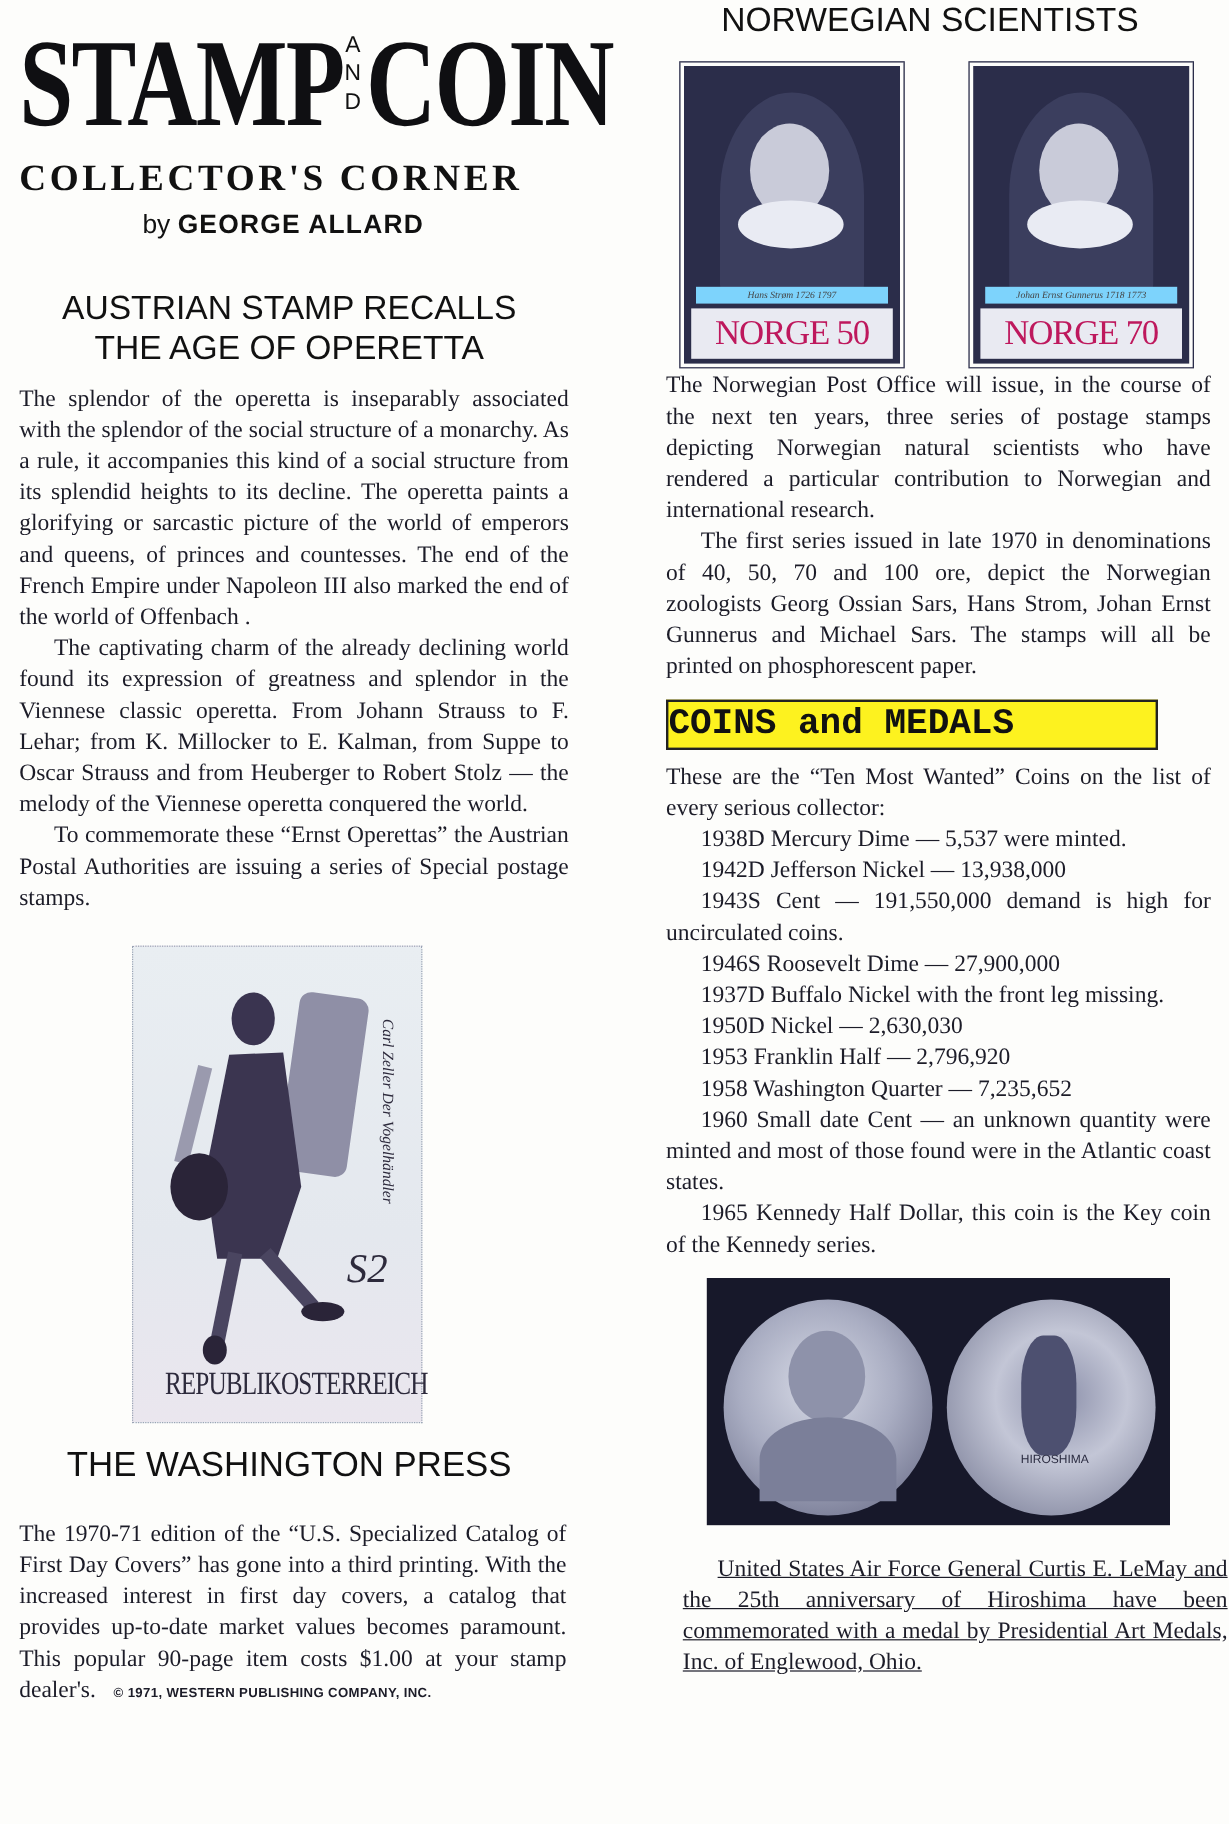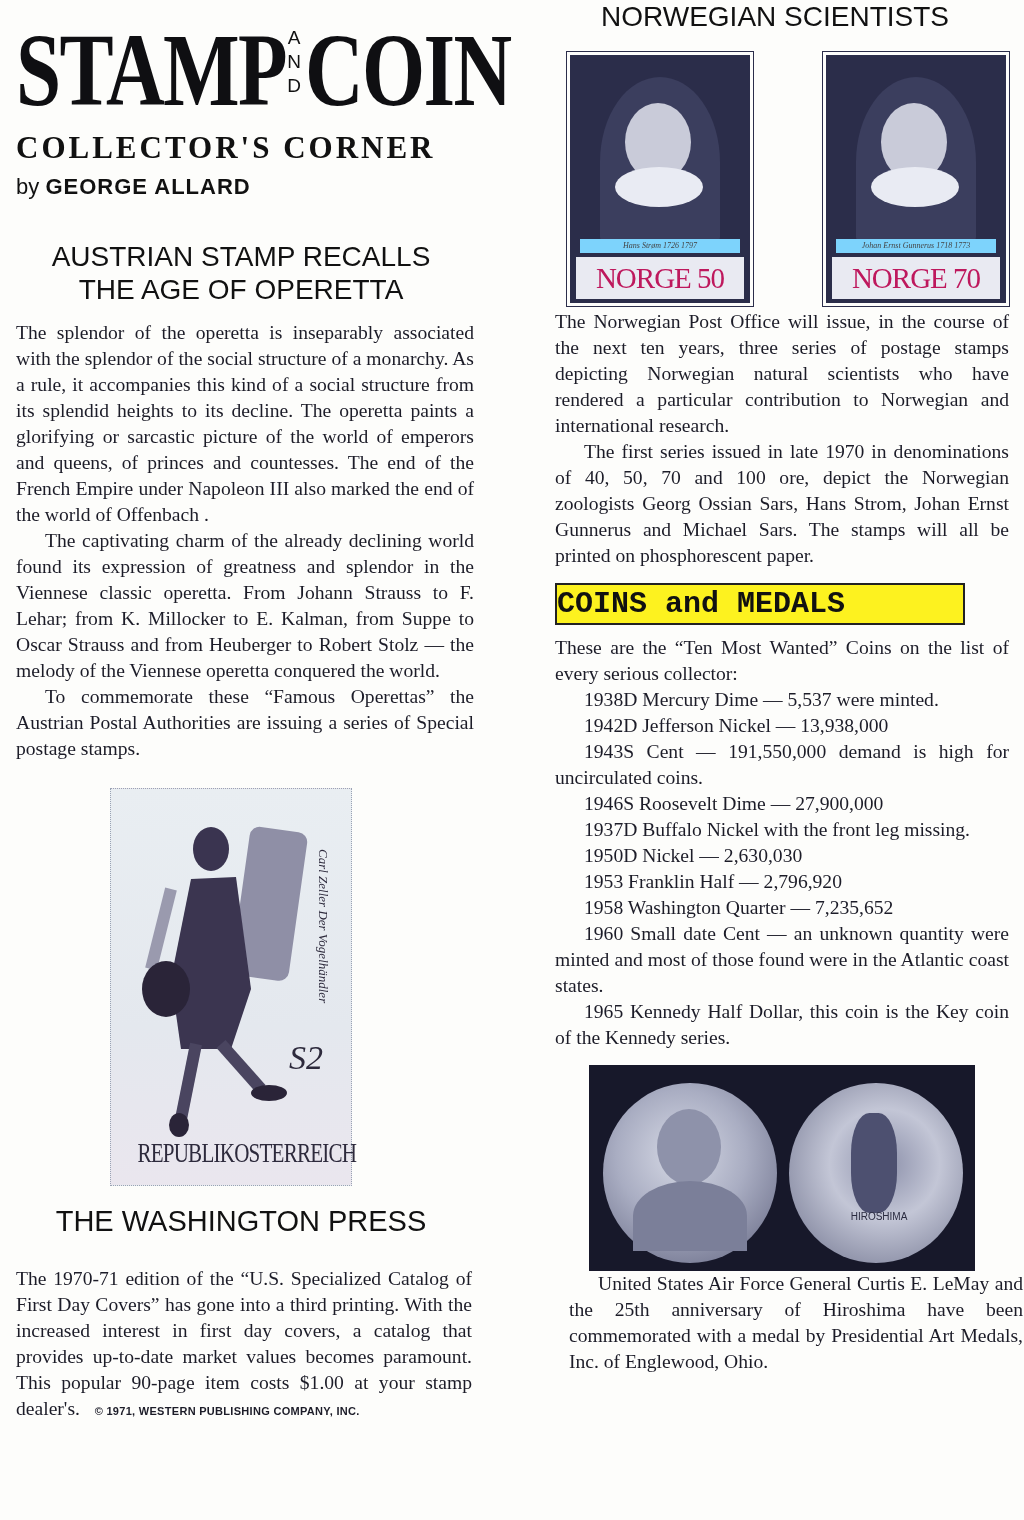--- a/index.html
+++ b/index.html
@@ -24,21 +24,21 @@
     position: absolute; left: 271px; top: 12px; width: 14px;
     font-family: "Liberation Sans", sans-serif; font-size: 19px; line-height: 24px;
     text-align: center; color: #111;
   }
   .mast-and span { display: block; }
   .subtitle {
     font-family: "Liberation Serif", serif; font-weight: bold; font-size: 31px;
     letter-spacing: 3px; margin-top: 4px; text-align: left; padding-left: 0px; color: #111;
   }
   .byline {
-    font-family: "Liberation Sans", sans-serif; font-size: 22px; text-align: left;
+    font-family: "Liberation Sans", sans-serif; font-size: 22px; text-align: center;
     margin-top: 8px; width: 440px; color: #111;
   }
   .byline b { font-weight: bold; letter-spacing: 1px; }
 
   .headline-sans {
     font-family: "Liberation Sans", sans-serif; font-weight: normal; color: #111;
     text-align: center; margin: 0;
   }
   .h-austrian { font-size: 28px; line-height: 33px; margin-top: 40px; width: 450px; }
   .h-washington { font-size: 29px; line-height: 34px; width: 450px; }
@@ -93,21 +93,21 @@
     position: absolute; left: 10px; right: 10px; bottom: 50px; height: 14px;
     background: #7dd3fc; font-size: 8px; color: #444; font-style: italic;
     text-align: center; line-height: 14px;
   }
   .nstamp .label {
     position: absolute; left: 6px; right: 6px; bottom: 4px; height: 42px;
     background: #e9eaf2; color: #be185d; font-size: 29px; line-height: 42px;
     text-align: center; letter-spacing: -1px;
   }
   .nstamp-1 { left: 12px; }
-  .nstamp-2 { left: 268px; }
+  .nstamp-2 { left: 253px; }
 
   .coins-banner {
     margin-top: 14px; width: 410px; height: 42px; background: #fdf21f;
     border: 2px solid #222; box-sizing: border-box; 
     font-family: Liberation Mono, monospace; font-weight: bold; font-size: 30px;
     line-height: 38px; color: #111;
   }
 
   .medal-photo {
     position: relative; width: 386px; height: 206px; margin: 14px 0 0 34px;
@@ -129,21 +129,21 @@
   }
   .medal-2 .cloud {
     position:absolute; left:62px; top:30px; width:46px; height:100px; border-radius:40%;
     background:#4d5070;
   }
   .medal-2 .city-label {
     position:absolute; left:40px; top:128px; width:100px; text-align:center;
     font-size:10px; color:#2a2b40; font-family: "Liberation Sans", sans-serif;
   }
 
-  .caption-medal { margin-top: 0; padding-left: 14px; width: 454px; }
+  .caption-medal { margin-top: 24px; padding-left: 14px; width: 454px; text-decoration: underline; }
 
   .copyright {
     font-family: "Liberation Sans", sans-serif; font-weight: bold; font-size: 11px;
     letter-spacing: 0.3px; text-align: left;
   }
 </style>
 </head>
 <body>
 
 <div class="col-left">
@@ -163,21 +163,21 @@
   </div>
 
   <div class="headline-sans h-austrian">
     <div>AUSTRIAN STAMP RECALLS</div>
     <div>THE AGE OF OPERETTA</div>
   </div>
 
   <div class="body-text" style="margin-top:14px;">
     <p>The splendor of the operetta is inseparably associated with the splendor of the social structure of a monarchy. As a rule, it accompanies this kind of a social structure from its splendid heights to its decline. The operetta paints a glorifying or sarcastic picture of the world of emperors and queens, of princes and countesses. The end of the French Empire under Napoleon III also marked the end of the world of Offenbach .</p>
     <p class="indent">The captivating charm of the already declining world found its expression of greatness and splendor in the Viennese classic operetta. From Johann Strauss to F. Lehar; from K. Millocker to E. Kalman, from Suppe to Oscar Strauss and from Heuberger to Robert Stolz — the melody of the Viennese operetta conquered the world.</p>
-    <p class="indent">To commemorate these “Famous Operettas” the Austrian Postal Authorities are issuing a series of Special postage stamps.</p>
+    <p class="indent">To commemorate these “Ernst Operettas” the Austrian Postal Authorities are issuing a series of Special postage stamps.</p>
   </div>
 
   <div class="stamp-austria">
     <svg class="figure" viewBox="0 0 240 396">
       <ellipse cx="100" cy="60" rx="18" ry="22" fill="#3a3450"></ellipse>
       <rect x="130" y="40" width="58" height="150" rx="10" fill="#8f8fa6" transform="rotate(8 160 110)"></rect>
       <path d="M80 90 L125 88 L140 200 L120 260 L70 260 L60 190 Z" fill="#3b3550"></path>
       <path d="M60 100 L40 180" stroke="#9a9aae" stroke-width="12"></path>
       <ellipse cx="55" cy="200" rx="24" ry="28" fill="#2a2438"></ellipse>
       <path d="M85 255 L70 330" stroke="#4a4560" stroke-width="12"></path>

